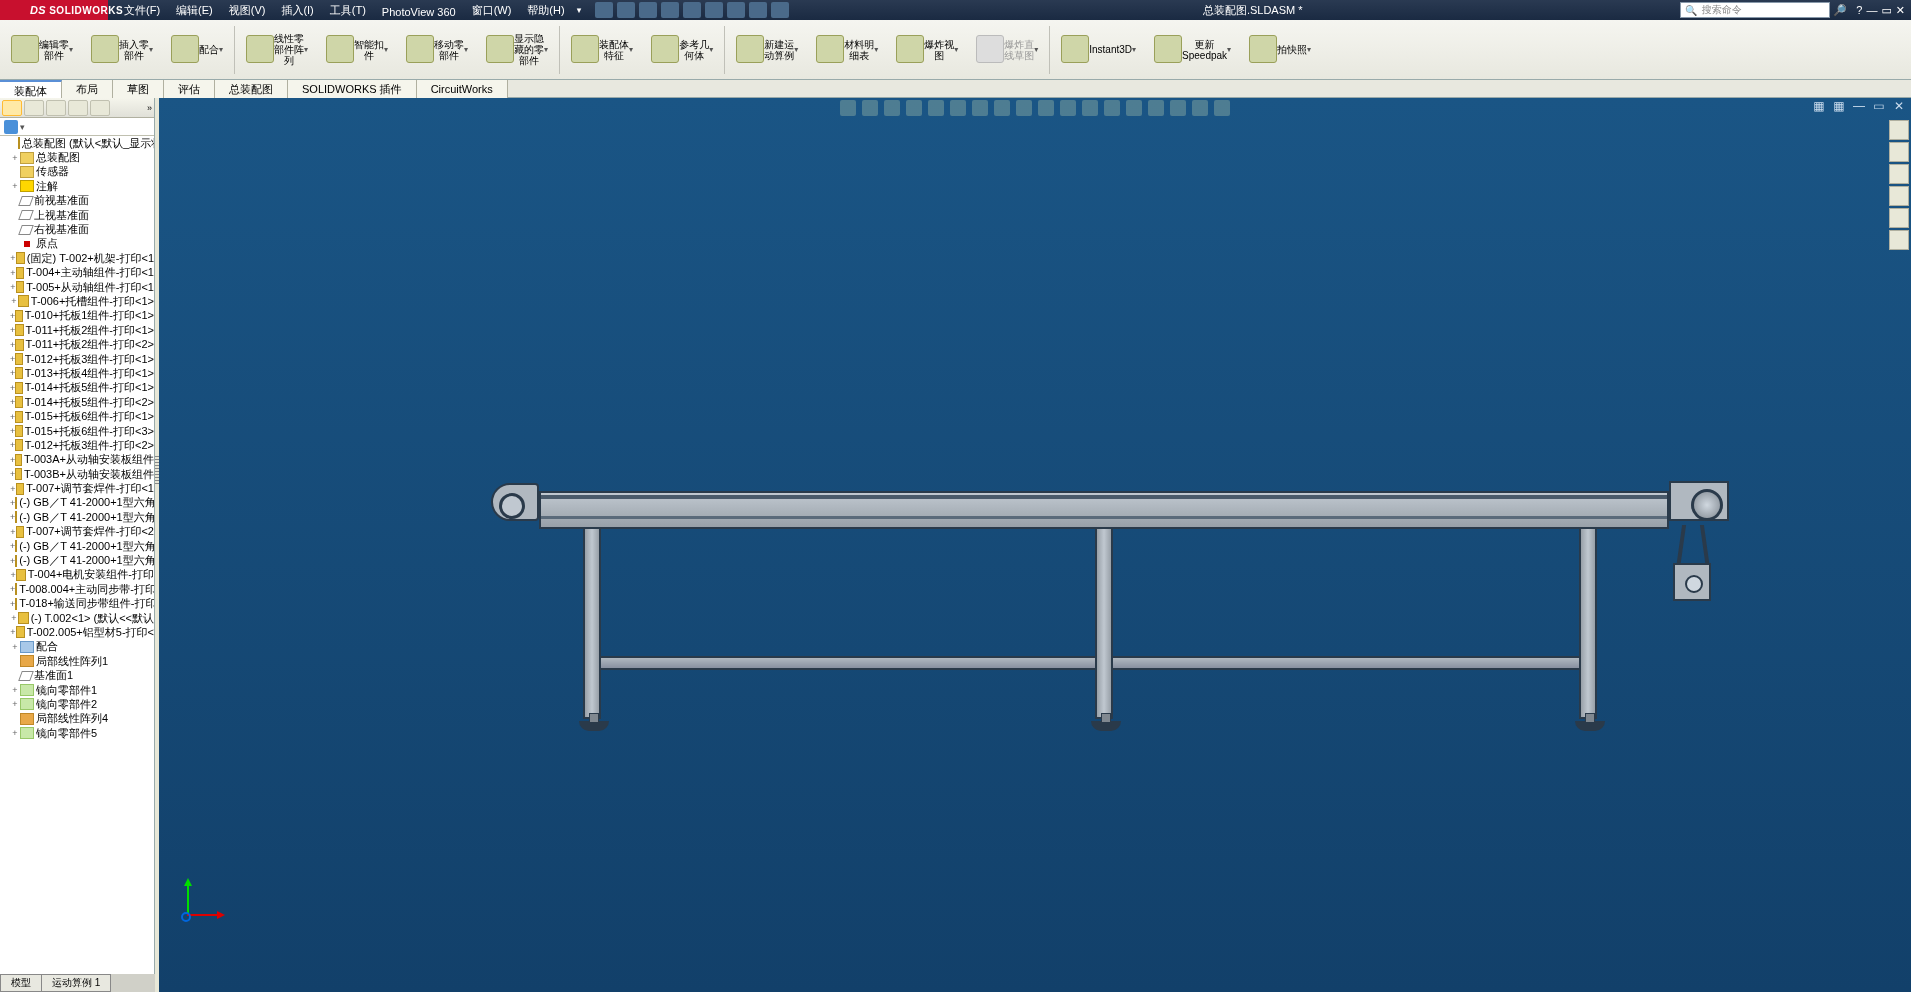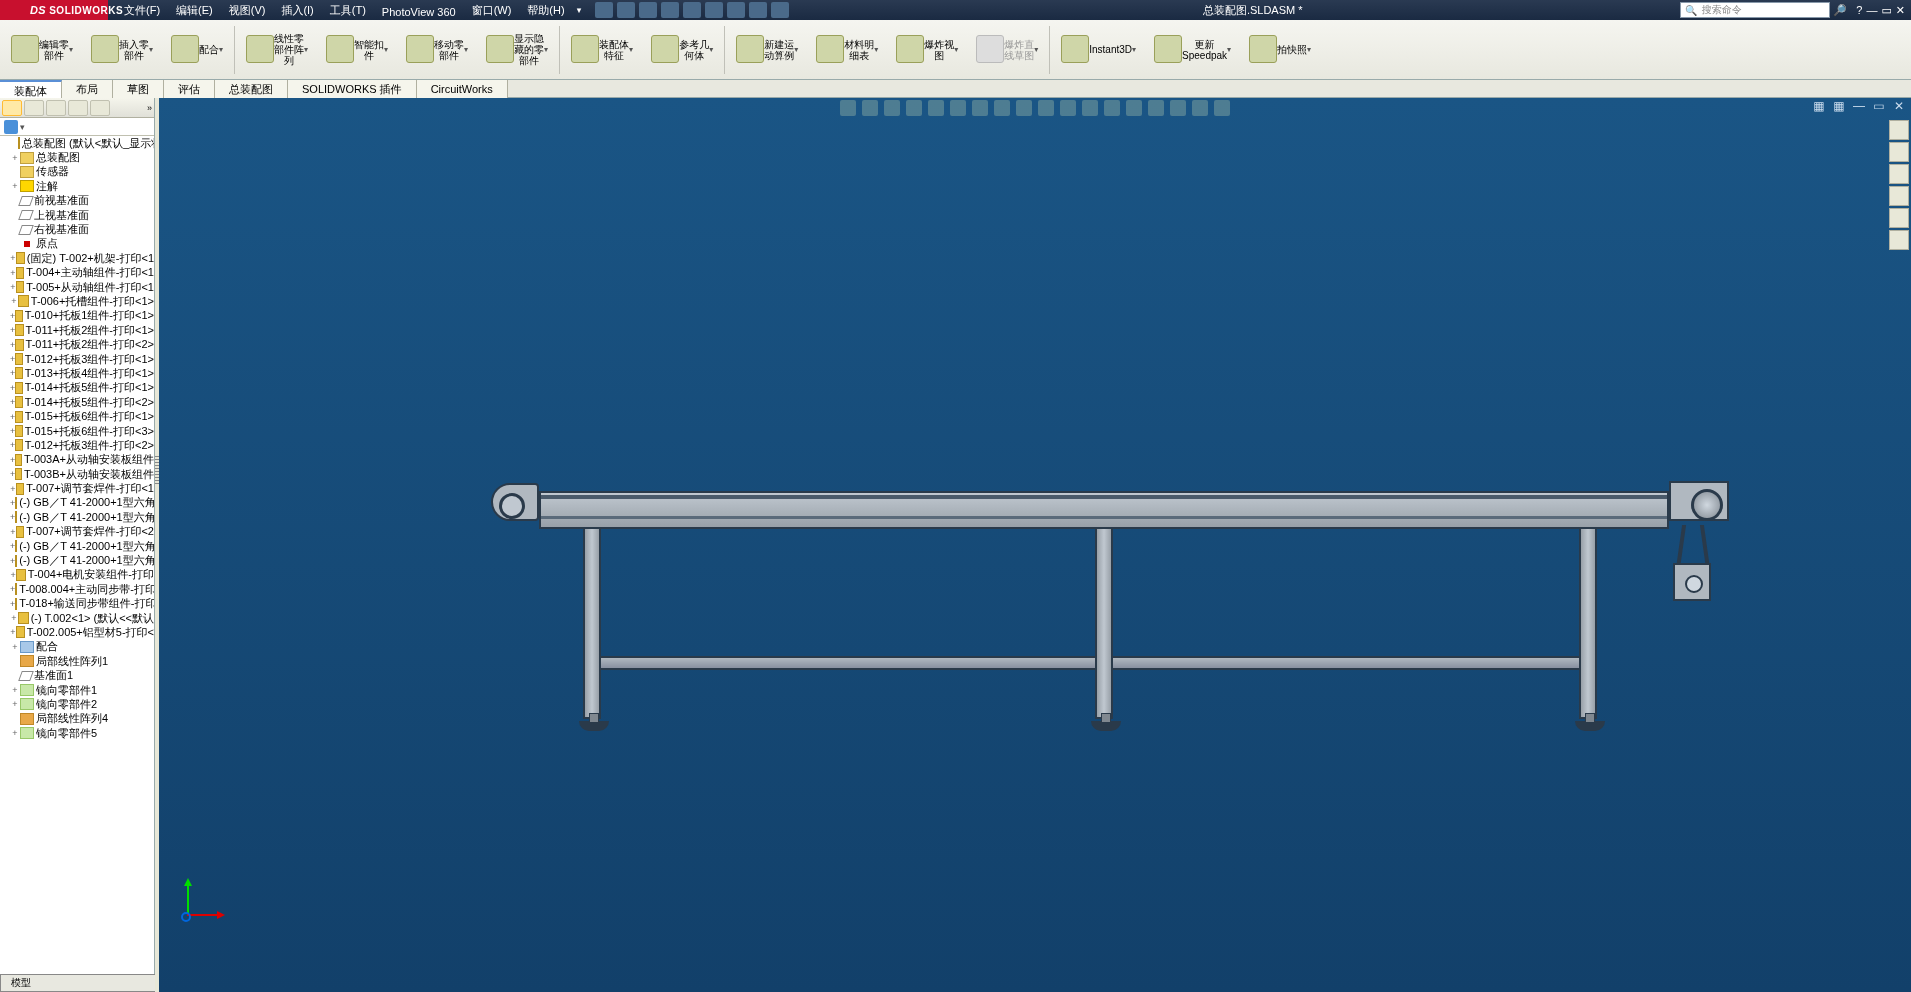--- a/index.html
+++ b/index.html
@@ -99,21 +99,21 @@
   .triad .y::after{content:""; position:absolute; top:-6px; left:-3px; border:4px solid transparent; border-bottom:8px solid #0d0;}
   .triad .x{ position:absolute; left:22px; bottom:10px; width:36px; height:2px; background:#d00;}
   .triad .x::after{content:""; position:absolute; right:-6px; top:-3px; border:4px solid transparent; border-left:8px solid #d00;}
   .triad .z{ position:absolute; left:16px; bottom:4px; width:10px; height:10px; border:2px solid #06d; border-radius:50%;}
   
   
   .right-tb{ position:absolute; right:0; top:120px; width:22px; display:flex; flex-direction:column; gap:2px;}
   .rtbtn{ width:20px; height:20px; background:#e8e8d8; border:1px solid #b0b0a0;}
   
   
-  .bottom-tabs{ position:absolute; left:0; bottom:0; height:18px; display:flex; background:#d0d0c8; width:155px;flex-direction:column;}
+  .bottom-tabs{ position:absolute; left:0; bottom:0; height:18px; display:flex; background:#d0d0c8; width:155px;}
   .btab{ padding:0 10px; font-size:10px; line-height:16px; border:1px solid #888; background:#e8e8e0; margin-right:-1px;}
 </style>
 </head>
 <body>
 
 <div class="titlebar">
   <div class="logo-box">
       <span class="ds">DS</span>
       <span>SOLIDWORKS</span>
     </div>

